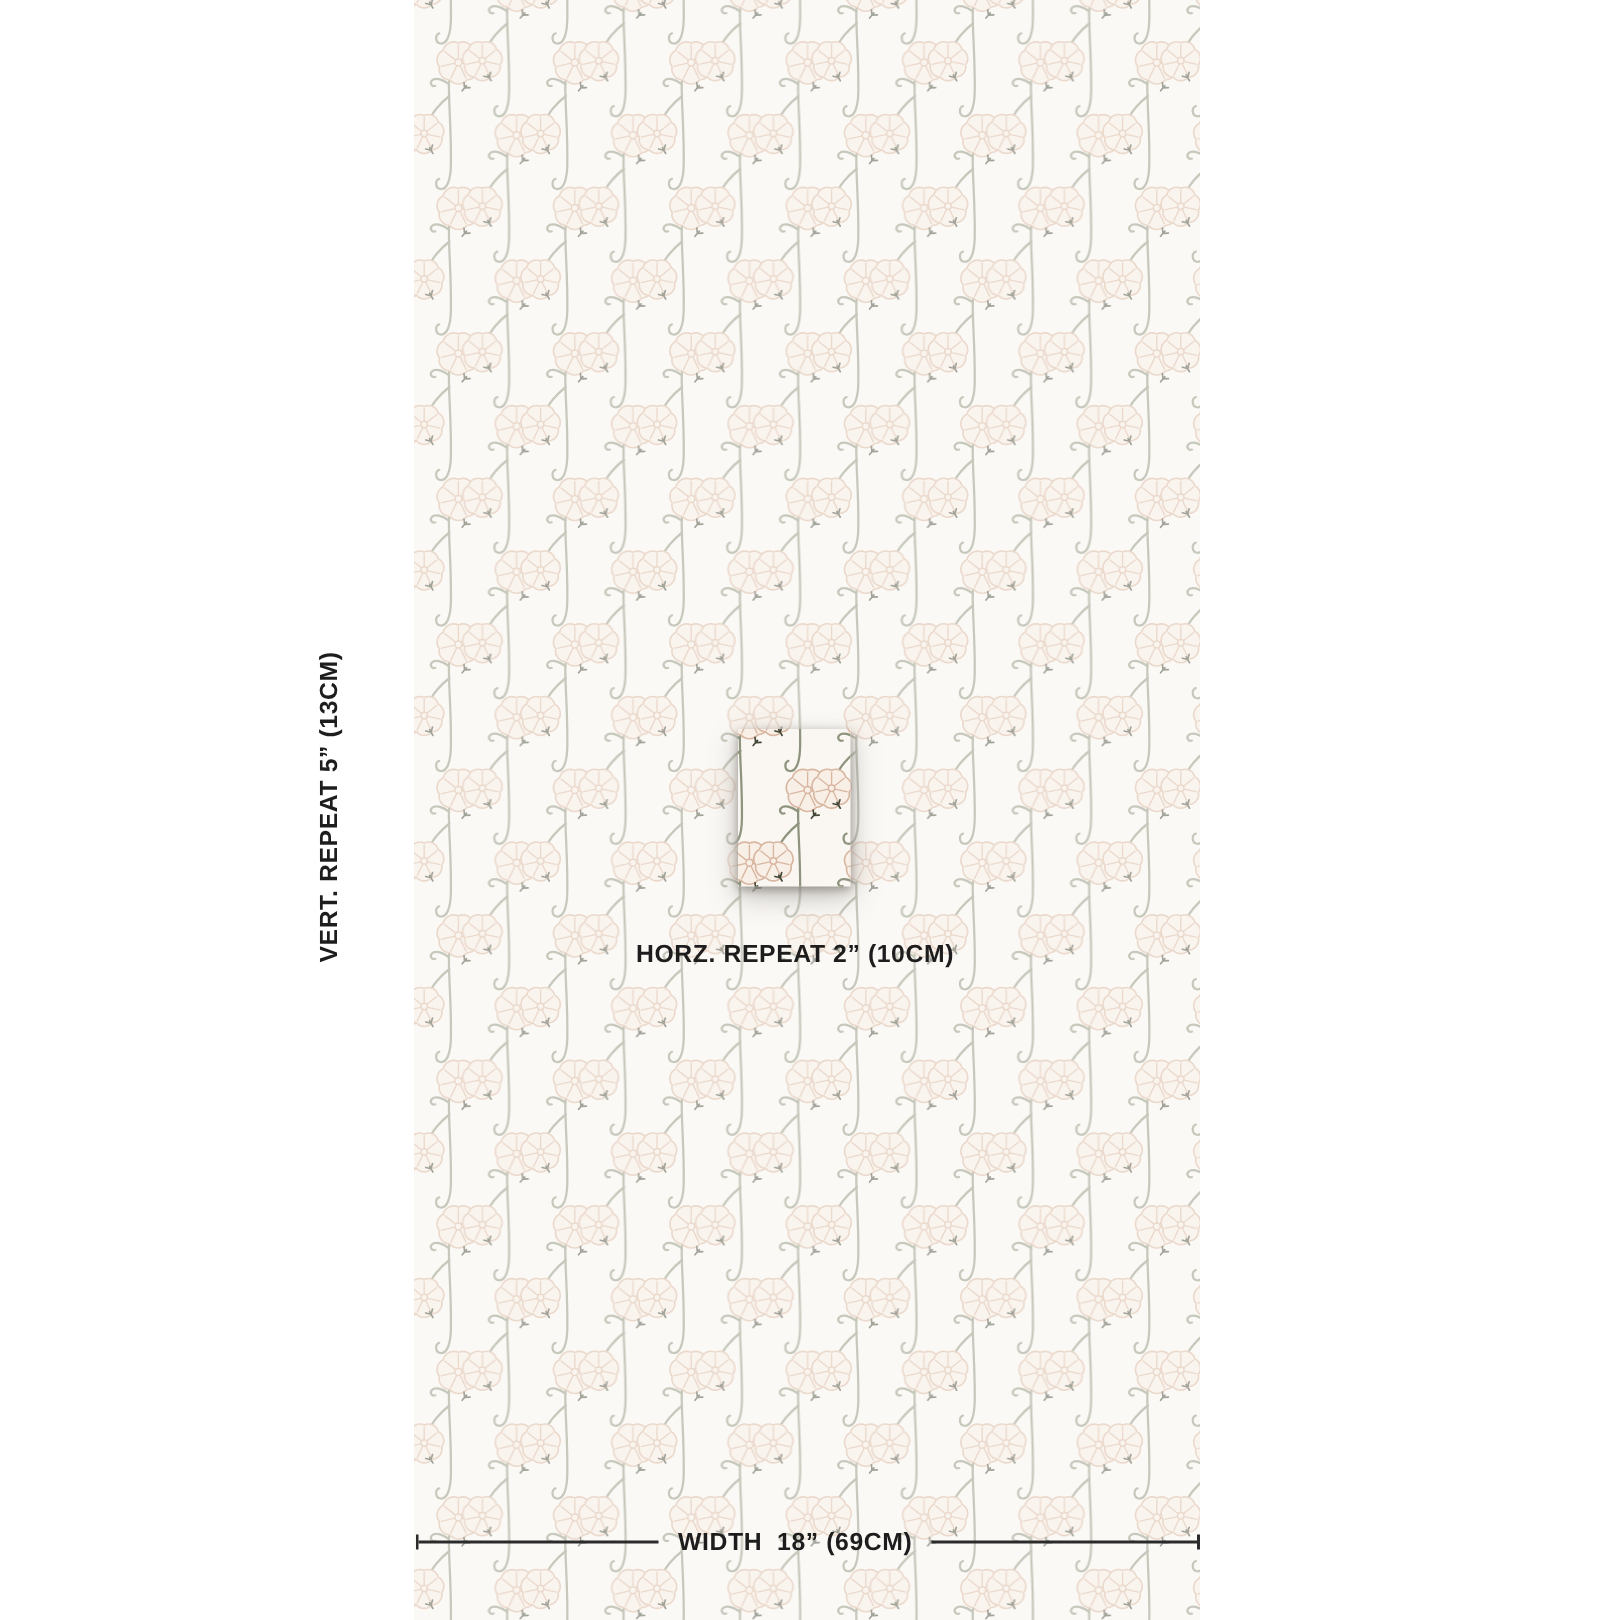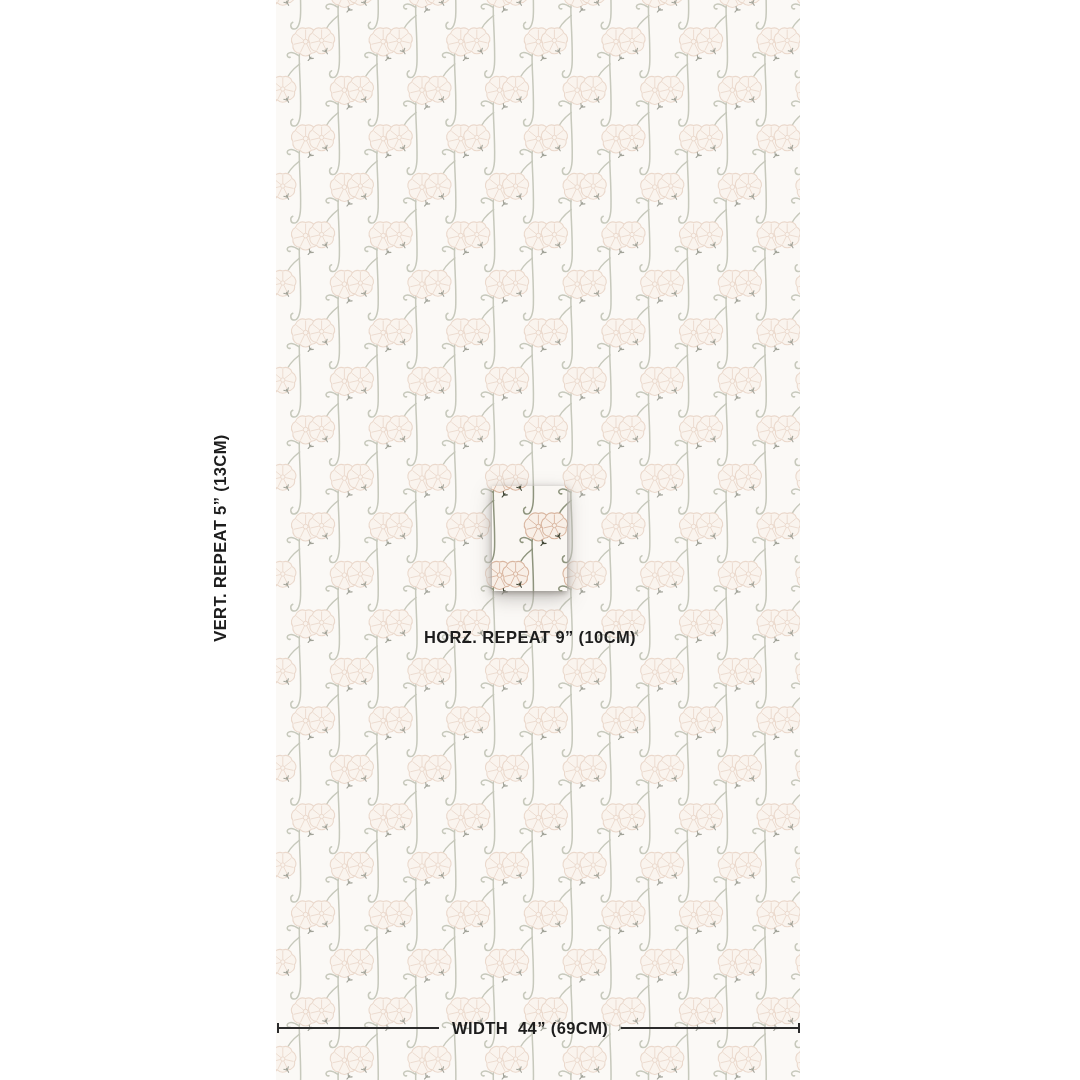--- a/index.html
+++ b/index.html
@@ -266,23 +266,23 @@
   </div>
 
   <div class="swatch" style="background: rgb(250, 247, 243);">
     <svg viewBox="216 486 75 105">
       <use href="#field"></use>
     </svg>
   </div>
 
   <div class="vert-label annot" style="color: rgb(29, 29, 29);">VERT. REPEAT 5” (13CM)</div>
 
-  <div class="horz-label annot" style="color: rgb(29, 29, 29);">HORZ. REPEAT 9” (10CM)</div>
+  <div class="horz-label annot" style="color: rgb(29, 29, 29);">HORZ. REPEAT 2” (10CM)</div>
 
   <div class="width-annot">
     <div class="tick" style="background: rgb(43, 43, 43);"></div>
     <div class="wline left" style="background: rgb(43, 43, 43);"></div>
-    <div class="width-text annot" style="color: rgb(29, 29, 29);">WIDTH  44” (69CM)</div>
+    <div class="width-text annot" style="color: rgb(29, 29, 29);">WIDTH  18” (69CM)</div>
     <div class="wline right" style="background: rgb(43, 43, 43);"></div>
     <div class="tick" style="background: rgb(43, 43, 43);"></div>
   </div>
 
 </div>
 
 </body></html>

